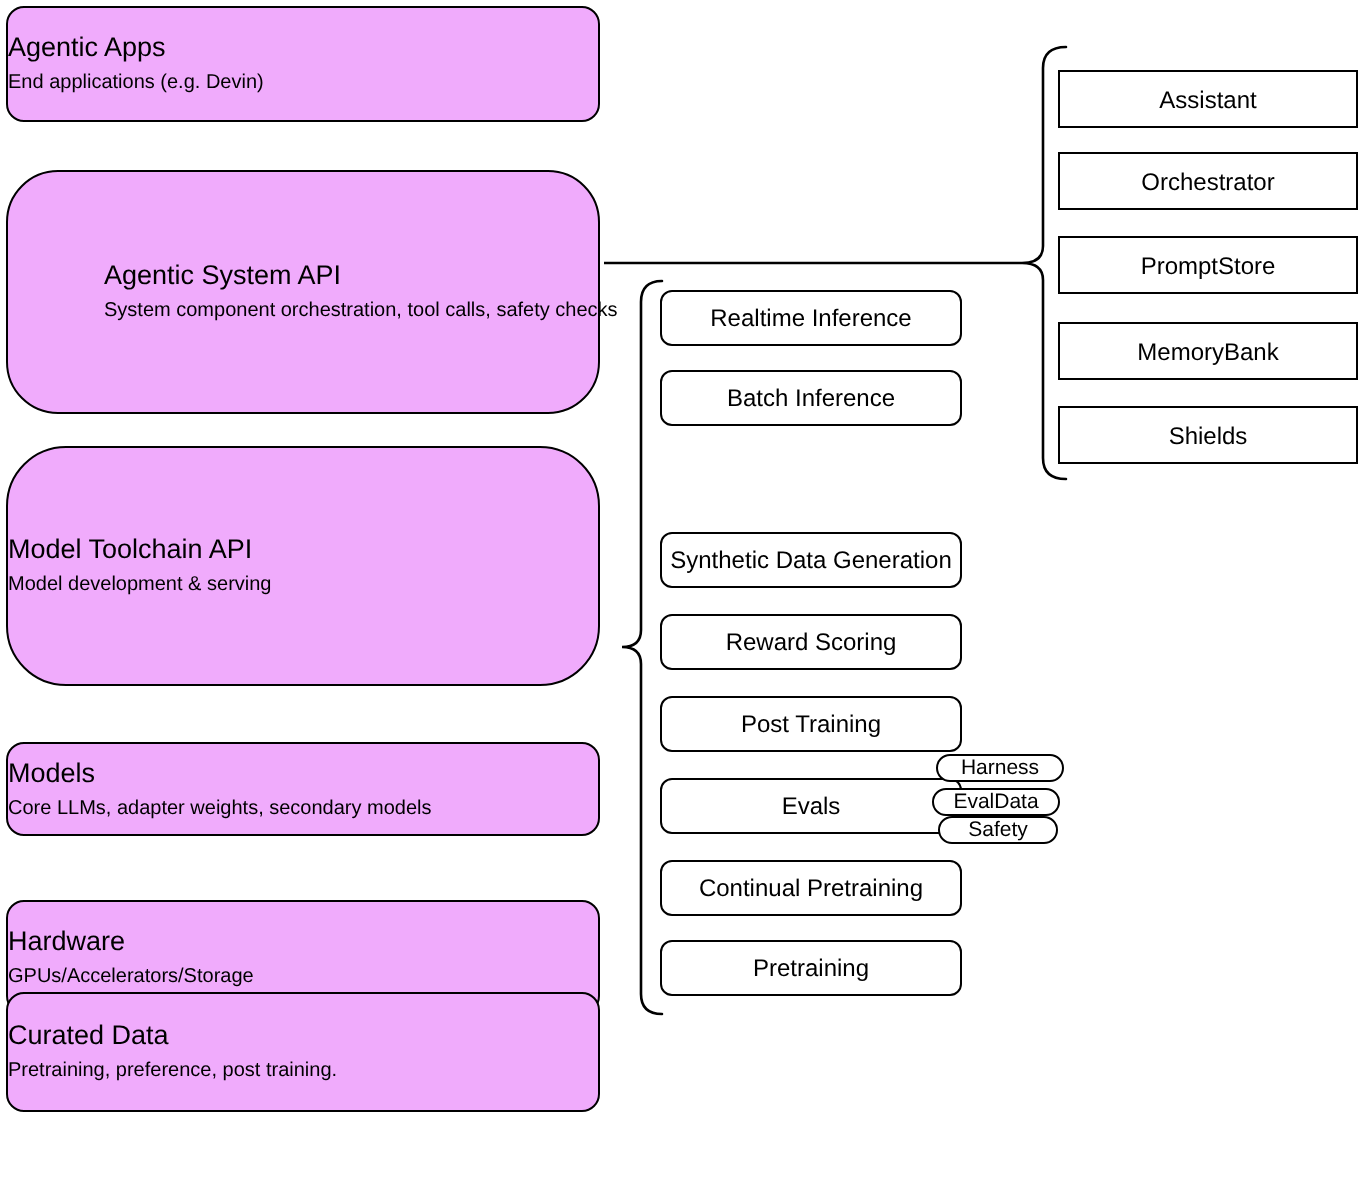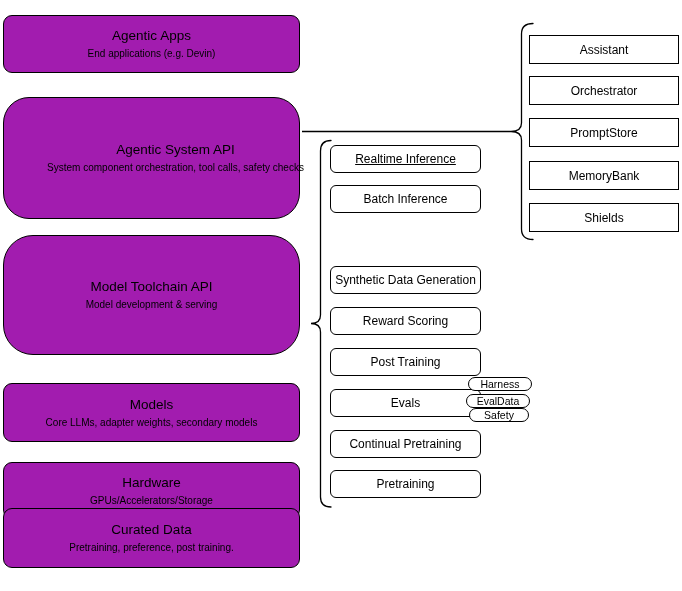--- a/index.html
+++ b/index.html
@@ -13,30 +13,29 @@
     overflow: hidden;
   }
   svg.links { position: absolute; left: 0; top: 0; z-index: 0; }
 
   
   .lbox {
     position: absolute;
     left: 3px;
     width: 297px;
     border: 1.4px solid #000000;
-    background: #a21caf;
+    background: #f0abfc;
     box-sizing: border-box;
     display: flex;
     flex-direction: column;
-    align-items: center;
+    align-items: flex-start;
     justify-content: center;
     gap: 4px;
     z-index: 1;
     text-align: center;
-    margin-top: 12px;
   }
   .lbox .t { font-size: 13.5px; line-height: 16px; white-space: nowrap; }
   .lbox .s { font-size: 10px;   line-height: 12px; white-space: nowrap; }
 
   
   .mbox {
     position: absolute;
     left: 330px;
     width: 151px;
     height: 28px;
@@ -106,34 +105,34 @@
     <div class="s">End applications (e.g. Devin)</div>
   </div>
   <div class="lbox" style="top:85px;  height:122px; border-radius:26px;padding-left:48px;">
     <div class="t">Agentic System API</div>
     <div class="s">System component orchestration, tool calls, safety checks</div>
   </div>
   <div class="lbox" style="top:223px; height:120px; border-radius:30px;">
     <div class="t">Model Toolchain API</div>
     <div class="s">Model development &amp; serving</div>
   </div>
-  <div class="lbox" style="top:371px; height:59px;  border-radius:9px;">
+  <div class="lbox" style="top:371px; height:47px;  border-radius:9px;">
     <div class="t">Models</div>
     <div class="s">Core LLMs, adapter weights, secondary models</div>
   </div>
   <div class="lbox" style="top:450px; height:57px;  border-radius:9px;">
     <div class="t">Hardware</div>
     <div class="s">GPUs/Accelerators/Storage</div>
   </div>
   <div class="lbox" style="top:496px; height:60px;  border-radius:9px;">
     <div class="t">Curated Data</div>
     <div class="s">Pretraining, preference, post training.</div>
   </div>
 
-  <div class="mbox" style="top:145px;text-decoration:underline;">Realtime Inference</div>
+  <div class="mbox" style="top:145px;">Realtime Inference</div>
   <div class="mbox" style="top:185px;">Batch Inference</div>
   <div class="mbox" style="top:266px;">Synthetic Data Generation</div>
   <div class="mbox" style="top:307px;">Reward Scoring</div>
   <div class="mbox" style="top:348px;">Post Training</div>
   <div class="mbox" style="top:389px;">Evals</div>
   <div class="mbox" style="top:430px;">Continual Pretraining</div>
   <div class="mbox" style="top:470px;">Pretraining</div>
 
   <div class="pill" style="left:468px; top:377px; width:64px;">Harness</div>
   <div class="pill" style="left:466px; top:394px; width:64px;">EvalData</div>

